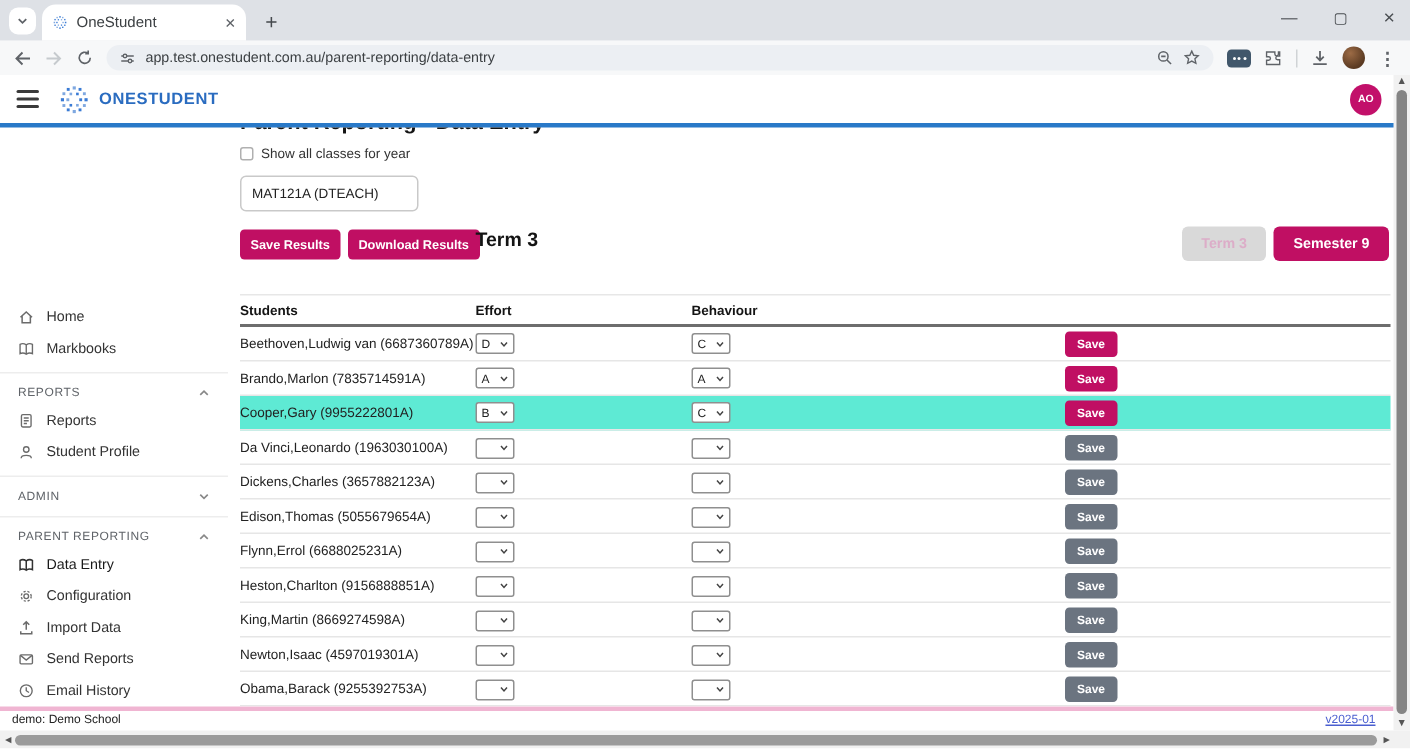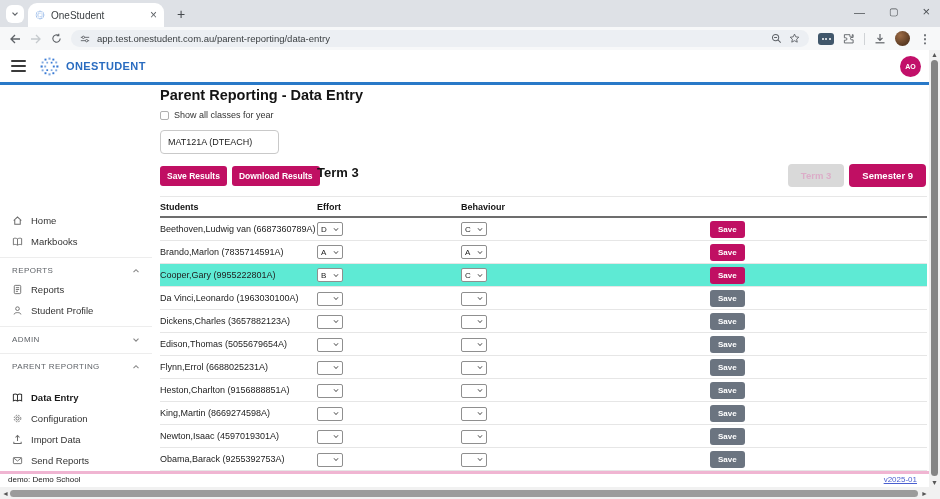--- a/index.html
+++ b/index.html
@@ -41,34 +41,34 @@
   .brand { display:flex; align-items:center; gap:6px; margin-left:13px; }
   .brand-text { font-size:11px; font-weight:bold; color:#2a6cc0; letter-spacing:.4px; }
   .avatar-app { margin-left:auto; margin-right:8px; width:21px; height:21px; border-radius:50%; background:#c2106a;
     color:#fff; font-size:7px; font-weight:bold; display:flex; align-items:center; justify-content:center; }
 
   
   .app-body { display:flex; height:386px; overflow:hidden; margin-right:11px;align-items:flex-end; }
 
   .sidebar { width:152px; padding-top:3px; flex-shrink:0; }
   .side-item { display:flex; align-items:center; gap:8px; padding:5px 12px; font-size:9.5px; color:#333; }
-  .side-item.active { font-weight:bold; color:#1a1a1a;margin-top:12px; }
+  .side-item.active { font-weight:normal; color:#1a1a1a; }
   .side-section { display:flex; align-items:center; justify-content:space-between; padding:8px 12px 4px;
     font-size:8px; color:#5f6368; letter-spacing:.4px; border-top:1px solid #ededed; margin-top:5px; }
   .side-icon { display:flex; align-items:center; }
 
   .content { flex:1; padding:7px 2px 0 8px; overflow:hidden; }
   .page-title { font-size:14.5px; font-weight:bold; color:#141414; }
   .show-all { display:flex; align-items:center; gap:5px; margin-top:7px; font-size:9px; color:#333; }
   .checkbox { width:9px; height:9px; border:1px solid #b0b0b0; border-radius:2px; background:#fff; }
   .class-select { margin-top:10px; width:119px; height:20px; border:1px solid #c9c9c9; border-radius:4px;
     display:flex; align-items:center; padding:11px 7px; font-size:9px; color:#222; background:#fff; }
 
   .actions-row { margin-top:10px; display:flex; align-items:center; gap:5px; position:relative;
-    padding-bottom:9px; border-bottom:1px solid #e7e7e7; }
+    padding-bottom:22px; border-bottom:1px solid #e7e7e7; }
   .btn-pink { background:#c00f63; color:#fff; border:none; border-radius:3px; font-weight:bold;
     font-size:8.5px; padding:5px 7px; font-family:inherit; }
   .term-heading { position:absolute; left:157px; top:1px; font-size:13px; font-weight:bold; color:#141414; }
   .term-toggle { margin-left:auto; display:flex; gap:5px; margin-right:1px; }
   .btn-term { border:none; border-radius:4px; font-weight:bold; font-size:9.5px; padding:6px 13px; font-family:inherit; }
   .btn-term.off { background:#d9d9d9; color:#dcadc8; }
   .btn-term.on { background:#c00f63; color:#fff; }
 
   .table-header { display:flex; align-items:center; font-size:9px; font-weight:bold; color:#141414;
     padding:5px 0 4px; border-bottom:2px solid #6d6d6d; }
@@ -327,20 +327,31 @@
       <span class="side-icon">
           <svg width="11" height="11" viewBox="0 0 12 12">
             <g stroke="#6b6b6b" stroke-width="1" fill="none">
               <rect x="1.5" y="2.8" width="9" height="6.6" rx="0.8"></rect>
               <path d="M1.8 3.2 L6 6.6 L10.2 3.2"></path>
             </g>
           </svg>
         </span>
       <span>Send Reports</span>
     </div>
+    <div class="side-item">
+      <span class="side-icon">
+          <svg width="11" height="11" viewBox="0 0 12 12">
+            <g stroke="#6b6b6b" stroke-width="1" fill="none">
+              <circle cx="6" cy="6" r="4.3"></circle>
+              <path d="M6 3.4 V6 L8 7.3"></path>
+            </g>
+          </svg>
+        </span>
+      <span>Email History</span>
+    </div>
   </div>
 
   <div class="content">
     <div class="page-title">Parent Reporting - Data Entry</div>
     <label class="show-all">
       <span class="checkbox"></span>
       <span>Show all classes for year</span>
     </label>
     <div class="class-select">
       <span>MAT121A (DTEACH)</span>

